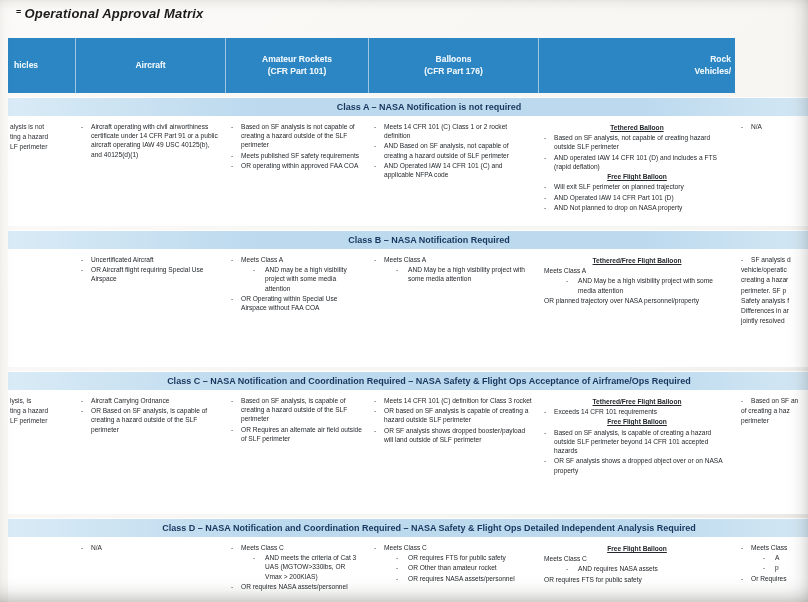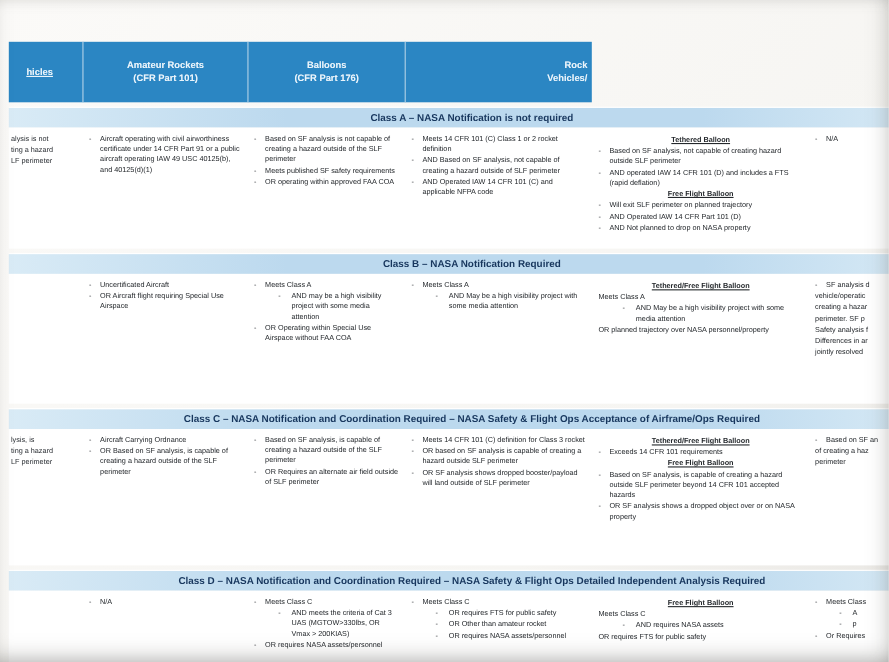--- a/index.html
+++ b/index.html
@@ -25,21 +25,21 @@
   .header-row{
     display:grid;grid-template-columns:67px 150px 143px 170px 197px 115px;
   }
   .header-cell{
     background:#2b86c3;color:#eaf4fb;
     min-height:55px;display:flex;align-items:center;justify-content:center;
     text-align:center;font-size:8.5px;font-weight:700;line-height:1.35;
     white-space:pre-line;border-left:1.5px solid #9cc6e2;
     text-shadow:0 0 .5px rgba(255,255,255,.4);
   }
-  .header-cell:first-child{border-left:none;justify-content:flex-start;padding-left:16px;text-align:center;text-decoration:underline;}
+  .header-cell:first-child{border-left:none;justify-content:flex-start;padding-left:6px;text-align:center;}
   .header-cell:last-child{justify-content:flex-end;text-align:right;padding-right:4px;}
   .band{
     background:linear-gradient(90deg,#d9ebf6,#bcd9ee 30%,#bcd9ee 75%,#d9ebf6);
     color:#17365d;font-weight:700;font-size:9px;text-align:center;
     padding:4px 2px;margin-top:4px;border-top:1px solid #ffffff;
   }
   .content-row{
     display:grid;grid-template-columns:67px 150px 143px 170px 197px 115px;
     background:#ffffff;
   }
@@ -67,25 +67,29 @@
   .vignette{
     position:absolute;inset:0;pointer-events:none;
     box-shadow:inset 0 -14px 22px -14px rgba(90,88,84,.55), inset -14px 0 22px -16px rgba(90,88,84,.35), inset 0 10px 14px -12px rgba(120,118,112,.25);
   }
 </style>
 </head>
 <body>
 
 <div class="page">
 
+  <div class="title">
+    <span class="marker">=</span><span>Operational Approval Matrix</span>
+  </div>
 
   <div class="matrix">
 
     <div class="header-row">
       <div class="header-cell">hicles</div>
+      <div class="header-cell">Aircraft</div>
       <div class="header-cell">Amateur Rockets
 (CFR Part 101)</div>
       <div class="header-cell">Balloons
 (CFR Part 176)</div>
       <div class="header-cell">Rock
 Vehicles/</div>
     </div>
 
     <div class="class-section sec-a">
       <div class="band">Class A – NASA Notification is not required</div>

